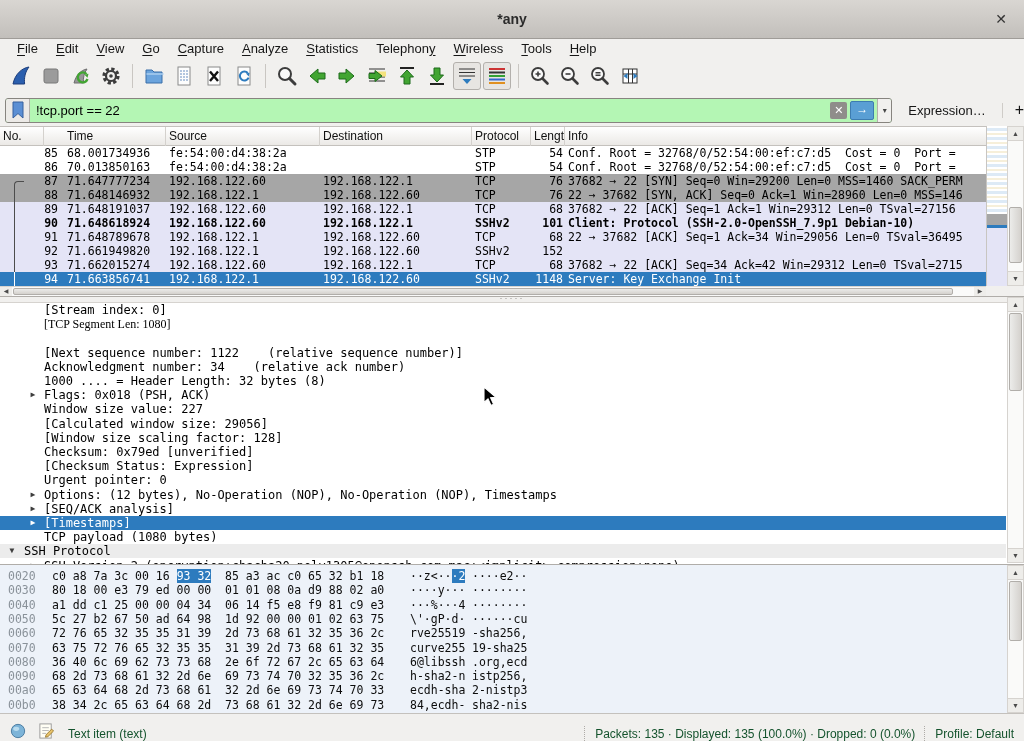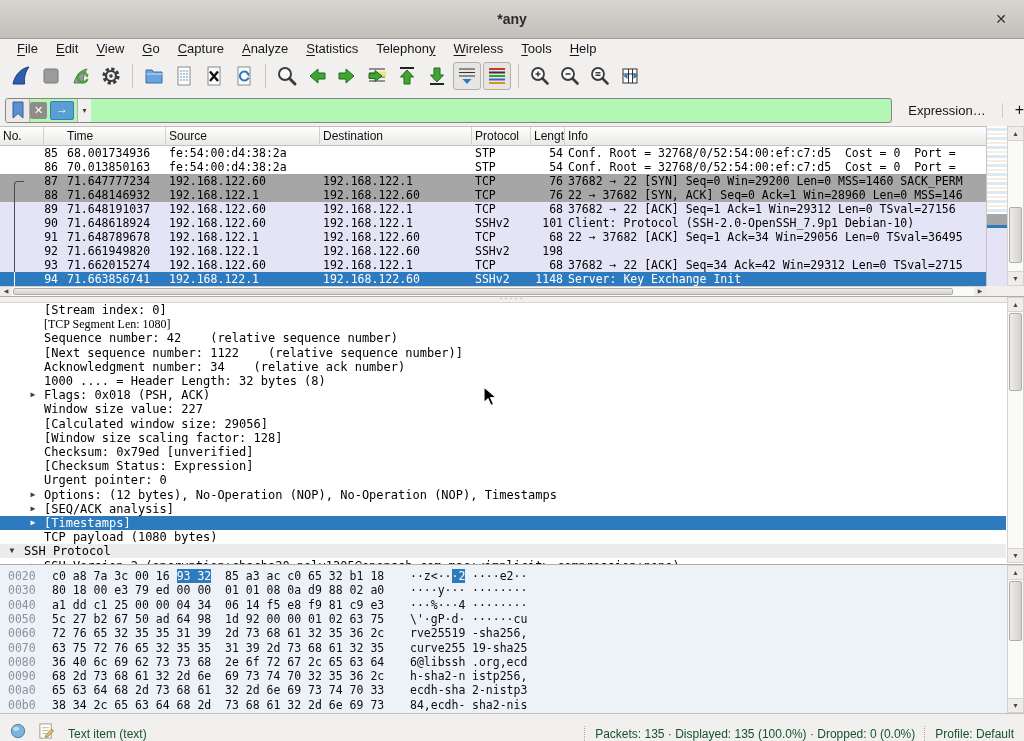--- a/index.html
+++ b/index.html
@@ -275,20 +275,21 @@
     </div>
   </div>
 
 <div class="filterbar">
   <div class="filter-input">
     <span class="bookmark-seg">
       <svg width="18" height="20" viewBox="0 0 18 20">
           <path d="M4 2 h10 v16 l-5 -4.5 -5 4.5 Z" fill="#5b8fd4" stroke="#36619e"></path>
         </svg>
     </span>
+    <span class="filter-text">!tcp.port == 22</span>
     <span class="clear-btn">✕</span>
     <span class="apply-btn">→</span>
     <span class="dd-btn">▾</span>
   </div>
   <span class="expr">Expression…</span>
   <span class="fsep"></span>
   <span class="addf">+</span>
 </div>
 
 <div class="plist-header" id="plist-header">
@@ -299,23 +300,23 @@
     <div class="hcell" style="left: 472px; width: 59px;">Protocol</div>
     <div class="hcell" style="left: 531px; width: 34px;">Length</div>
     <div class="hcell" style="left: 565px; width: 442px;">Info</div>
   </div>
 <div class="plist-rows" id="plist-rows">
     <div class="prow c-white" style="top: 0px;"><span class="cno">85</span><span class="ctime">68.001734936</span><span class="csrc">fe:54:00:d4:38:2a</span><span class="cdst"></span><span class="cproto">STP</span><span class="clen">54</span><span class="cinfo">Conf. Root = 32768/0/52:54:00:ef:c7:d5  Cost = 0  Port = </span></div>
     <div class="prow c-white" style="top: 14px;"><span class="cno">86</span><span class="ctime">70.013850163</span><span class="csrc">fe:54:00:d4:38:2a</span><span class="cdst"></span><span class="cproto">STP</span><span class="clen">54</span><span class="cinfo">Conf. Root = 32768/0/52:54:00:ef:c7:d5  Cost = 0  Port = </span></div>
     <div class="prow c-gray" style="top: 28px;"><span class="cno">87</span><span class="ctime">71.647777234</span><span class="csrc">192.168.122.60</span><span class="cdst">192.168.122.1</span><span class="cproto">TCP</span><span class="clen">76</span><span class="cinfo">37682 → 22 [SYN] Seq=0 Win=29200 Len=0 MSS=1460 SACK_PERM</span></div>
     <div class="prow c-gray" style="top: 42px;"><span class="cno">88</span><span class="ctime">71.648146932</span><span class="csrc">192.168.122.1</span><span class="cdst">192.168.122.60</span><span class="cproto">TCP</span><span class="clen">76</span><span class="cinfo">22 → 37682 [SYN, ACK] Seq=0 Ack=1 Win=28960 Len=0 MSS=146</span></div>
     <div class="prow c-lav" style="top: 56px;"><span class="cno">89</span><span class="ctime">71.648191037</span><span class="csrc">192.168.122.60</span><span class="cdst">192.168.122.1</span><span class="cproto">TCP</span><span class="clen">68</span><span class="cinfo">37682 → 22 [ACK] Seq=1 Ack=1 Win=29312 Len=0 TSval=27156</span></div>
-    <div class="prow c-lav" style="top: 70px;"><span class="cno">90</span><span class="ctime">71.648618924</span><span class="csrc">192.168.122.60</span><span class="cdst">192.168.122.1</span><span class="cproto">SSHv2</span><span class="clen">101</span><span class="cinfo">Client: Protocol (SSH-2.0-OpenSSH_7.9p1 Debian-10)</span></div>
+    <div class="prow c-lav" style="top: 70px; font-weight: bold;"><span class="cno">90</span><span class="ctime">71.648618924</span><span class="csrc">192.168.122.60</span><span class="cdst">192.168.122.1</span><span class="cproto">SSHv2</span><span class="clen">101</span><span class="cinfo">Client: Protocol (SSH-2.0-OpenSSH_7.9p1 Debian-10)</span></div>
     <div class="prow c-lav" style="top: 84px;"><span class="cno">91</span><span class="ctime">71.648789678</span><span class="csrc">192.168.122.1</span><span class="cdst">192.168.122.60</span><span class="cproto">TCP</span><span class="clen">68</span><span class="cinfo">22 → 37682 [ACK] Seq=1 Ack=34 Win=29056 Len=0 TSval=36495</span></div>
-    <div class="prow c-lav" style="top: 98px;"><span class="cno">92</span><span class="ctime">71.661949820</span><span class="csrc">192.168.122.1</span><span class="cdst">192.168.122.60</span><span class="cproto">SSHv2</span><span class="clen">198</span></div>
+    <div class="prow c-lav" style="top: 98px;"><span class="cno">92</span><span class="ctime">71.661949820</span><span class="csrc">192.168.122.1</span><span class="cdst">192.168.122.60</span><span class="cproto">SSHv2</span><span class="clen">152</span></div>
     <div class="prow c-lav" style="top: 112px;"><span class="cno">93</span><span class="ctime">71.662015274</span><span class="csrc">192.168.122.60</span><span class="cdst">192.168.122.1</span><span class="cproto">TCP</span><span class="clen">68</span><span class="cinfo">37682 → 22 [ACK] Seq=34 Ack=42 Win=29312 Len=0 TSval=2715</span></div>
     <div class="prow c-sel" style="top: 126px;"><span class="cno">94</span><span class="ctime">71.663856741</span><span class="csrc">192.168.122.1</span><span class="cdst">192.168.122.60</span><span class="cproto">SSHv2</span><span class="clen">1148</span><span class="cinfo">Server: Key Exchange Init</span></div>
   </div>
 <div class="bracket"></div>
 <div class="bracket-sel"></div>
 
 <div class="minimap">
   <div class="mm-stripes"></div>
   <div class="mm-gray"></div>
   <div class="mm-sel"></div>
@@ -331,21 +332,20 @@
 <div class="hsb">
   <div class="harr" style="left:0;">◀</div>
   <div class="hthumb"></div>
   <div class="harr" style="right:0;">▶</div>
 </div>
 
 <div class="details" id="details">
   <div class="splitter-dots">·····</div>
 <div class="drow l2" style="top: 6px;"><span class="tri"></span><span class="txt">[Stream index: 0]</span></div>
     <div class="drow l2" style="top: 20.2px; font-family: Liberation Serif, serif;"><span class="tri"></span><span class="txt">[TCP Segment Len: 1080]</span></div>
-    <div class="drow l2" style="top: 34.4px;"><span class="tri"></span><span class="txt">Sequence number: 42    (relative sequence number)</span></div>
     <div class="drow l2" style="top: 48.6px;"><span class="tri"></span><span class="txt">[Next sequence number: 1122    (relative sequence number)]</span></div>
     <div class="drow l2" style="top: 62.8px;"><span class="tri"></span><span class="txt">Acknowledgment number: 34    (relative ack number)</span></div>
     <div class="drow l2" style="top: 77px;"><span class="tri"></span><span class="txt">1000 .... = Header Length: 32 bytes (8)</span></div>
     <div class="drow l2" style="top: 91.2px;"><span class="tri">▶</span><span class="txt">Flags: 0x018 (PSH, ACK)</span></div>
     <div class="drow l2" style="top: 105.4px;"><span class="tri"></span><span class="txt">Window size value: 227</span></div>
     <div class="drow l2" style="top: 119.6px; padding-left: 17px;"><span class="tri"></span><span class="txt">[Calculated window size: 29056]</span></div>
     <div class="drow l2" style="top: 133.8px;"><span class="tri"></span><span class="txt">[Window size scaling factor: 128]</span></div>
     <div class="drow l2" style="top: 148px;"><span class="tri"></span><span class="txt">Checksum: 0x79ed [unverified]</span></div>
     <div class="drow l2" style="top: 162.2px;"><span class="tri"></span><span class="txt">[Checksum Status: Expression]</span></div>
     <div class="drow l2" style="top: 176.4px;"><span class="tri"></span><span class="txt">Urgent pointer: 0</span></div>

